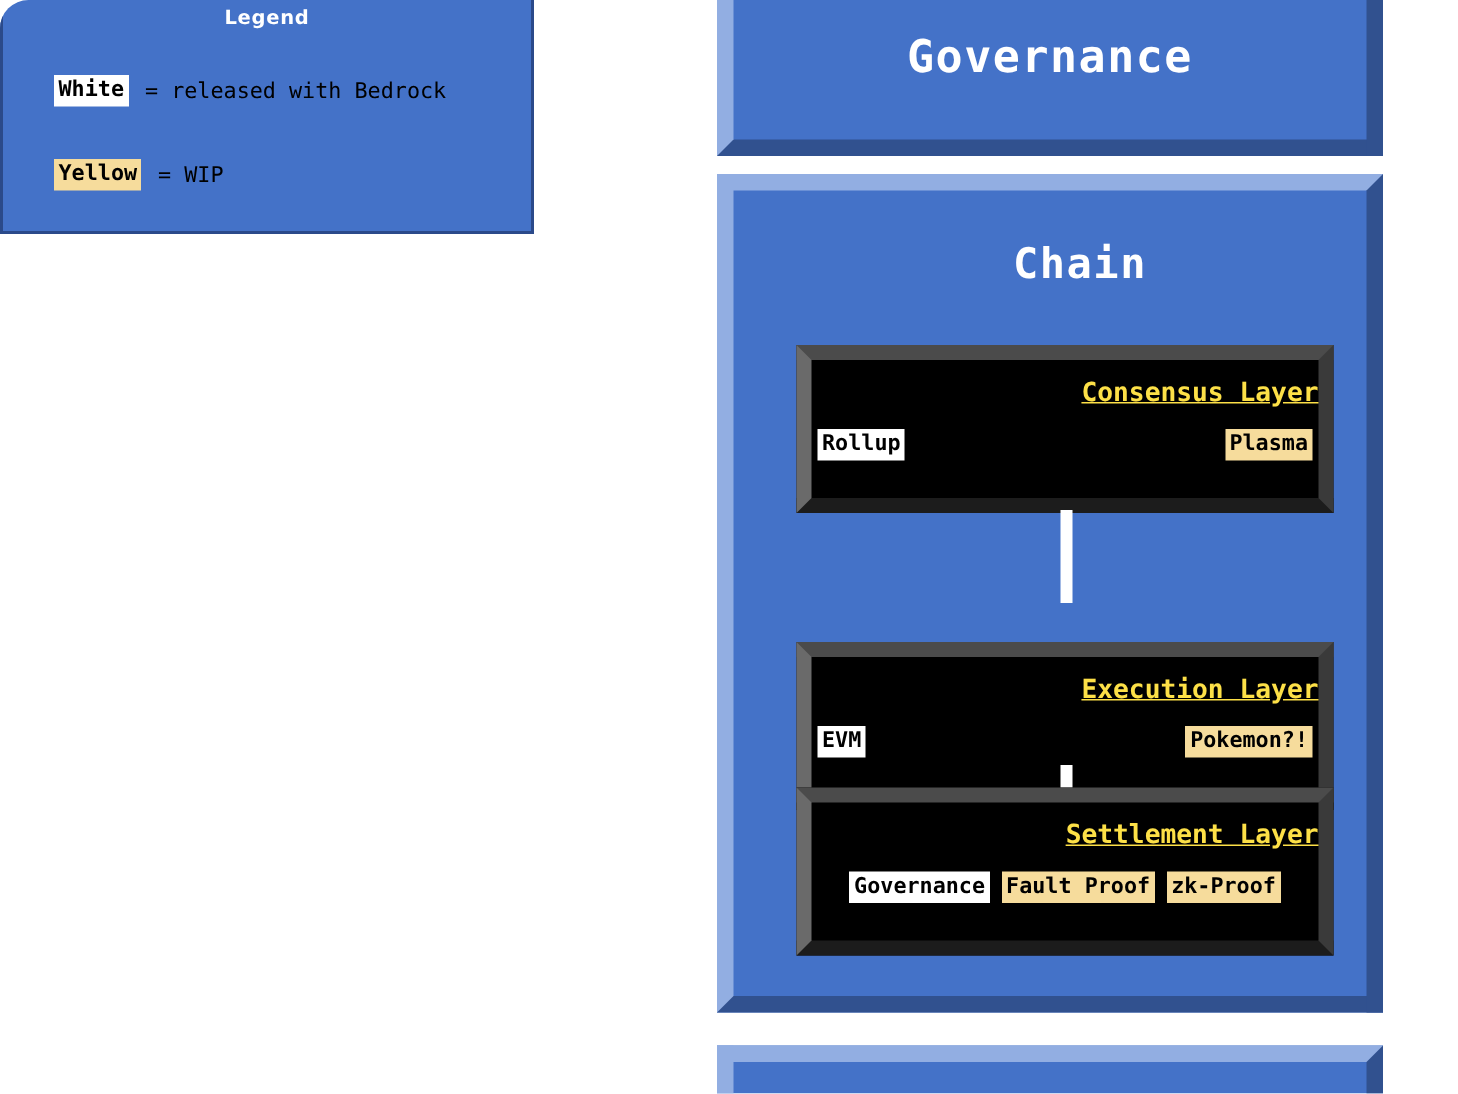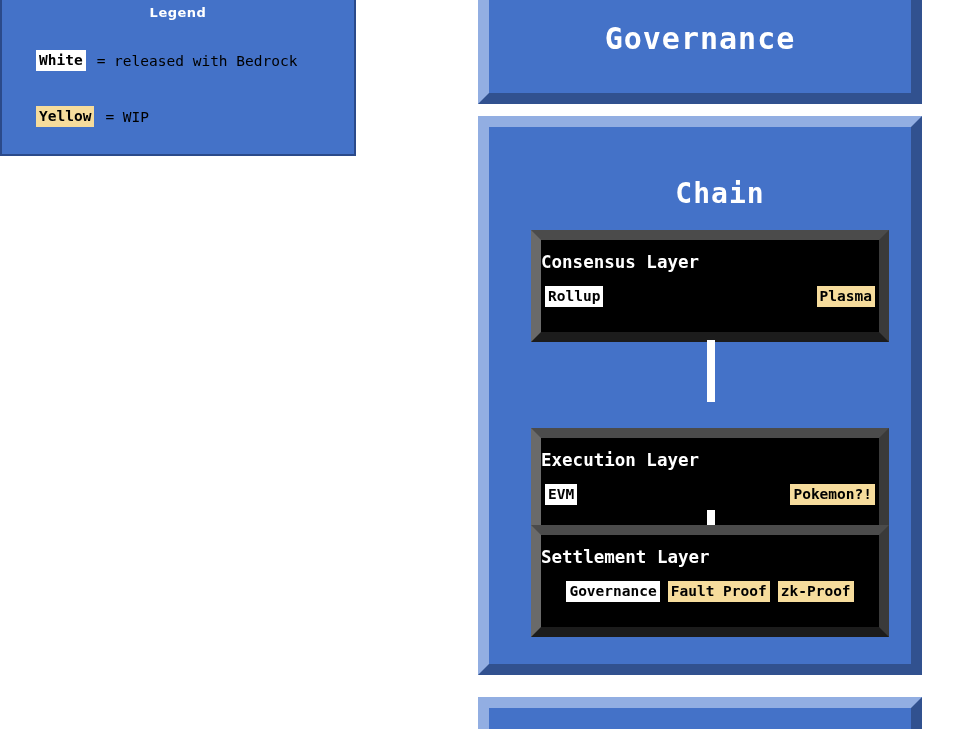--- a/index.html
+++ b/index.html
@@ -11,20 +11,21 @@
     overflow: hidden;
     font-family: "DejaVu Sans Mono", monospace;
   }
 
   #canvas {
     position: relative;
     width: 972px;
     height: 729px;
     background: #ffffff;
     overflow: hidden;
+    border-radius: 19px;
   }
 
   
   .legend-panel {
     position: absolute;
     left: 0px;
     top: -2px;
     width: 356px;
     height: 158px;
     background: #4472c8;
@@ -111,21 +112,21 @@
   }
 
   
   #chain-box {
     left: 478px;
     top: 116px;
     width: 444px;
     height: 559px;
   }
   #chain-title {
-    top: 50px;
+    top: 32px;
     font-size: 28px;
     letter-spacing: 1px;
     margin-left: 40px;
   }
 
   
   #bottom-box {
     left: 478px;
     top: 697px;
     width: 444px;
@@ -145,26 +146,27 @@
     border-bottom-color: #1c1c1c;
     left: 42px;
     width: 358px;
     height: 112px;
   }
   .layer-title {
     position: absolute;
     left: 0;
     right: 0;
     top: 12px;
-    text-align: left;
-    color: #ffffff;
+    text-align: right;
+    color: #fde047;
     font-family: "DejaVu Sans Mono", monospace;
     font-size: 17.5px;
     font-weight: bold;
     white-space: pre;
+    text-decoration: underline;
   }
   .layer-tags {
     position: absolute;
     left: 4px;
     right: 4px;
     top: 46px;
     display: flex;
     justify-content: center;
     align-items: center;
   }

